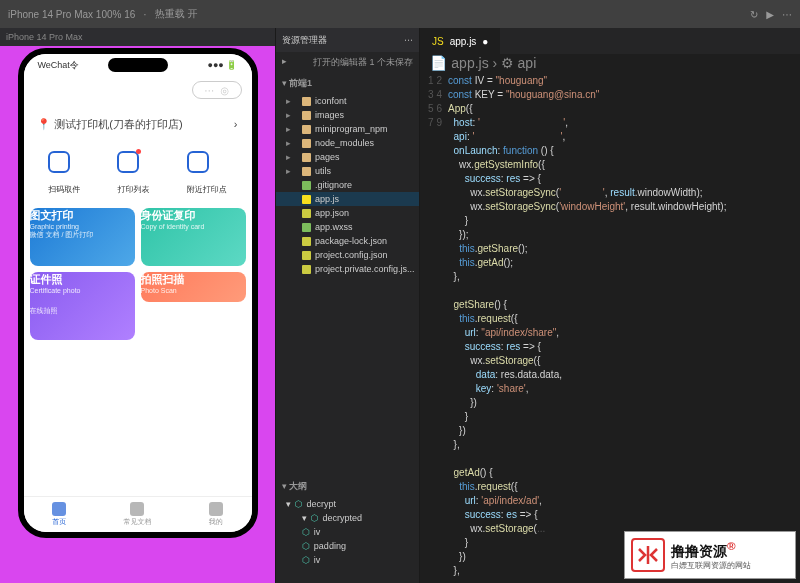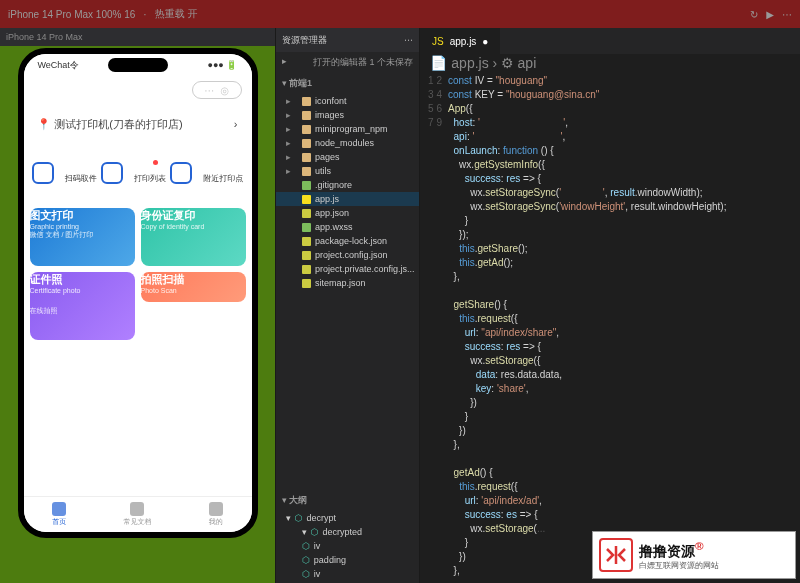--- a/index.html
+++ b/index.html
@@ -1,33 +1,33 @@
 <!DOCTYPE html>
 <html><head>
 <meta charset="utf-8">
 <style>
 *{margin:0;padding:0;box-sizing:border-box;font-family:-apple-system,"Segoe UI",sans-serif}
 body{background:#1e1e1e;width:800px;height:583px;overflow:hidden;color:#ccc;font-size:10px;position:relative}
-.top-toolbar{height:28px;background:#7f1d1d;display:flex;align-items:center;padding:0 8px;gap:8px;font-size:10px;color:#999}
+.top-toolbar{height:28px;background:#404040;display:flex;align-items:center;padding:0 8px;gap:8px;font-size:10px;color:#999}
 .main{display:flex;height:555px}
-.phone-panel{width:275px;background:#4d7c0f;display:flex;flex-direction:column}
+.phone-panel{width:275px;background:#d946ef;display:flex;flex-direction:column}
 .phone-info{height:18px;background:#2d2d30;display:flex;align-items:center;padding:0 6px;gap:10px;font-size:9px;color:#888}
 .phone-frame{margin:2px auto;width:240px;height:490px;background:#fff;border-radius:28px;overflow:hidden;position:relative;border:6px solid #000}
 .statusbar{height:22px;display:flex;align-items:center;justify-content:space-between;padding:0 14px;font-size:9px;color:#333;background:#fff}
 .statusbar .notch{width:60px;height:14px;background:#000;border-radius:8px;position:absolute;left:50%;top:4px;transform:translateX(-50%)}
 .mini-header{height:28px;background:#fff;display:flex;align-items:center;justify-content:flex-end;padding:0 10px}
 .caps{width:50px;height:18px;border:1px solid #ccc;border-radius:9px;display:flex;align-items:center;justify-content:center;gap:6px}
 .banner{height:100px;background:linear-gradient(135deg,#3b7de8,#2563d4);color:#fff;padding:6px 8px;position:relative;margin:0 6px;border-radius:6px}
 .banner .tag{font-size:7px;background:rgba(255,255,255,.25);padding:1px 4px;border-radius:2px}
 .banner .lines{margin-top:6px;font-size:10px;line-height:1.6}
 .banner .phone{font-size:11px;font-weight:700;margin-top:2px}
 .banner .qr{position:absolute;right:6px;bottom:6px;width:38px;height:38px;background:#fff;border-radius:2px}
 .store-row{height:28px;margin:6px;background:#fff;border-radius:6px;display:flex;align-items:center;padding:0 8px;font-size:11px;color:#444;justify-content:space-between}
 .actions{height:58px;margin:0 6px;background:#fff;border-radius:6px;display:flex;justify-content:space-around;align-items:center;padding:4px 0}
-.action{display:flex;flex-direction:row;align-items:flex-end;gap:11px;font-size:8px;color:#333}
+.action{display:flex;flex-direction:column;align-items:flex-start;gap:11px;font-size:8px;color:#333}
 .action .ico{width:22px;height:22px;border:2px solid #2563d4;border-radius:6px}
 .grid{display:grid;grid-template-columns:1fr 1fr;gap:6px;margin:6px}
 .card{height:58px;border-radius:8px;color:#fff;font-size:11px;font-weight:700}
 .card small{display:block;font-size:7px;font-weight:400;opacity:.85}
 .c1{background:linear-gradient(135deg,#1e7bd6,#4ea8e8)}
 .c2{background:linear-gradient(135deg,#30c4a8,#5dd9c4)}
 .c3{background:linear-gradient(135deg,#8a5cf0,#b080ff);height:68px}
 .c4{background:linear-gradient(135deg,#ff7b5c,#ff9b7a)}
 .c5{background:linear-gradient(135deg,#ff9a4d,#ffb06d)}
 .tabbar{height:36px;background:#fff;border-top:1px solid #eee;display:flex;justify-content:space-around;align-items:center;position:absolute;bottom:0;left:0;right:0}
@@ -49,21 +49,21 @@
 .tree .fico.jn{background:#cbcb41}
 .editor{flex:1;background:#1e1e1e;display:flex;flex-direction:column;min-width:0}
 .etabs{height:26px;background:#252526;display:flex;align-items:flex-end}
 .etab{height:26px;padding:0 12px;background:#1e1e1e;color:#fff;font-size:10px;display:flex;align-items:center;gap:6px;border-right:1px solid #252526}
 .bread{height:18px;font-size:14px;color:#888;padding:0 10px;display:flex;align-items:center;gap:4px}
 .code{display:flex;flex:1;overflow:hidden;font-family:Consolas,monospace;font-size:10px;line-height:14px}
 .gut{width:28px;text-align:right;color:#555;padding:2px 6px 2px 0;user-select:none}
 .src{flex:1;color:#d4d4d4;padding:2px 0;white-space:pre;overflow:hidden}
 .kw{color:#569cd6}.fn{color:#dcdcaa}.st{color:#ce9178}.pr{color:#9cdcfe}
 .fold{color:#555}
-.watermark{position:absolute;right:4px;bottom:4px;width:204px;height:48px;background:#fff;border:1px solid #999;display:flex;align-items:center;padding:4px 6px;gap:6px}
+.watermark{position:absolute;right:4px;bottom:4px;width:172px;height:48px;background:#fff;border:1px solid #999;display:flex;align-items:center;padding:4px 6px;gap:6px}
 .watermark .lg{width:34px;height:34px;border:2px solid #d33;border-radius:4px;display:flex;align-items:center;justify-content:center}
 .watermark .lg svg{width:24px;height:24px}
 .watermark .tx{font-size:14px;font-weight:900;color:#111}
 .watermark .sub{font-size:8px;color:#555;font-weight:400}
 </style>
 </head>
 <body>
 
 <div class="top-toolbar">
   <span>iPhone 14 Pro Max 100% 16</span>
@@ -200,24 +200,20 @@
           <span class="fico jn"></span>
           <span>package-lock.json</span>
         </div>
         <div class="itm d2">
           <span class="fico jn"></span>
           <span>project.config.json</span>
         </div>
         <div class="itm d2">
           <span class="fico jn"></span>
           <span>project.private.config.js...</span>
-        </div>
-        <div class="itm d2">
-          <span class="fico jn"></span>
-          <span>sitemap.json</span>
         </div>
       </div>
     <div style="height:200px"></div>
     <div class="pane-title">
         <span>▾ <b>大纲</b></span>
       </div>
     <div class="tree" id="outline-tree">
         <div class="itm d1">▾ <span style="color:#4ec9b0">⬡</span> decrypt</div>
         <div class="itm d2">▾ <span style="color:#4ec9b0">⬡</span> decrypted</div>
         <div class="itm d2"><span style="color:#4ec9b0">⬡</span> iv</div>

